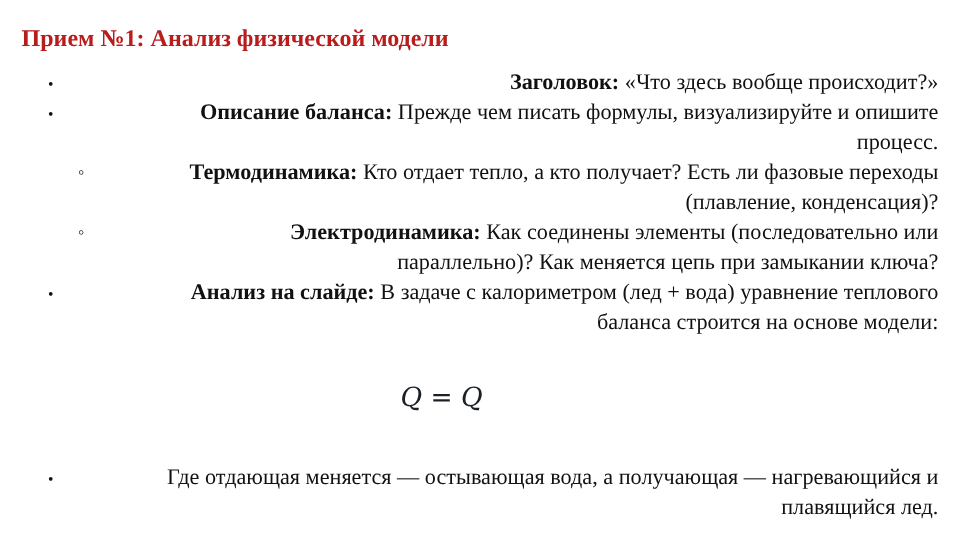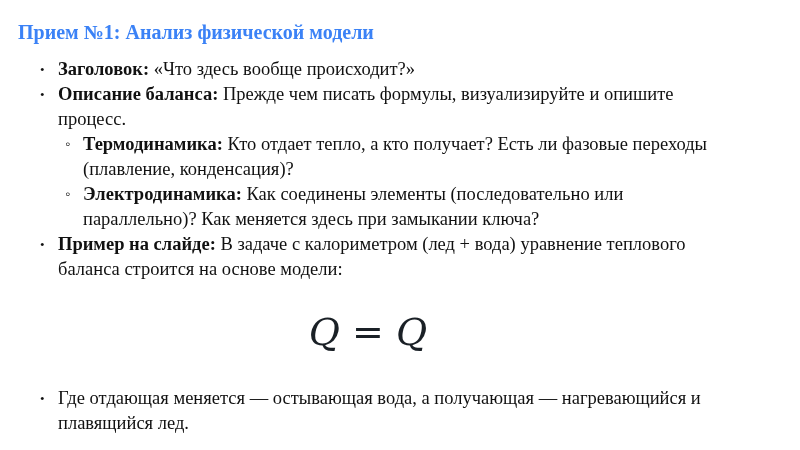--- a/index.html
+++ b/index.html
@@ -11,21 +11,21 @@
     color: #111111;
   }
   .slide {
     width: 782px;
     padding: 20px 0 0 18px;
   }
   h1.title {
     font-size: 20px;
     line-height: 24px;
     font-weight: bold;
-    color: #3b82f6;
+    color: #b91c1c;
     margin: 0 0 13px 0;
   }
   ul.bullets { list-style: none; }
   .bullet {
     display: flex;
     align-items: flex-start;
     font-size: 18.5px;
     line-height: 25px;
   }
   .bullet .marker {
@@ -35,28 +35,29 @@
     font-size: 13px;
     color: #111111;
     text-align: left;
   }
   .bullet.level1 { padding-left: 22px; }
   .bullet.level2 { padding-left: 47px; }
   .bullet.level2 .marker { font-size: 15px; }
   .bullet .content {
     flex: 1 1 auto;
     white-space: pre-wrap;
+    text-align: right;
   }
   .bullet .content b.label { font-weight: bold; }
   .formula {
     width: 700px;
     text-align: center;
     font-family: "DejaVu Serif", serif;
     font-style: italic;
-    font-size: 38px;
+    font-size: 22px;
     line-height: 40px;
     color: #1a2026;
     margin: 30px 0 34px 0;
   }
 </style>
 </head>
 <body>
 
 <div class="slide">
 
@@ -76,26 +77,26 @@
 
   <li class="bullet level2">
         <span class="marker">◦</span>
         <div class="content"><b class="label">Термодинамика:</b> <span class="text">Кто отдает тепло, а кто получает? Есть ли фазовые переходы
 (плавление, конденсация)?</span></div>
       </li>
 
   <li class="bullet level2">
         <span class="marker">◦</span>
         <div class="content"><b class="label">Электродинамика:</b> <span class="text">Как соединены элементы (последовательно или
-параллельно)? Как меняется здесь при замыкании ключа?</span></div>
+параллельно)? Как меняется цепь при замыкании ключа?</span></div>
       </li>
 
   <li class="bullet level1">
         <span class="marker">•</span>
-        <div class="content"><b class="label">Пример на слайде:</b> <span class="text">В задаче с калориметром (лед + вода) уравнение теплового
+        <div class="content"><b class="label">Анализ на слайде:</b> <span class="text">В задаче с калориметром (лед + вода) уравнение теплового
 баланса строится на основе модели:</span></div>
       </li>
 </ul>
 
   <div class="formula">Q = Q</div>
 
   <ul class="bullets">
     <li class="bullet level1">
         <span class="marker">•</span>
         <div class="content">Где отдающая меняется — остывающая вода, а получающая — нагревающийся и

